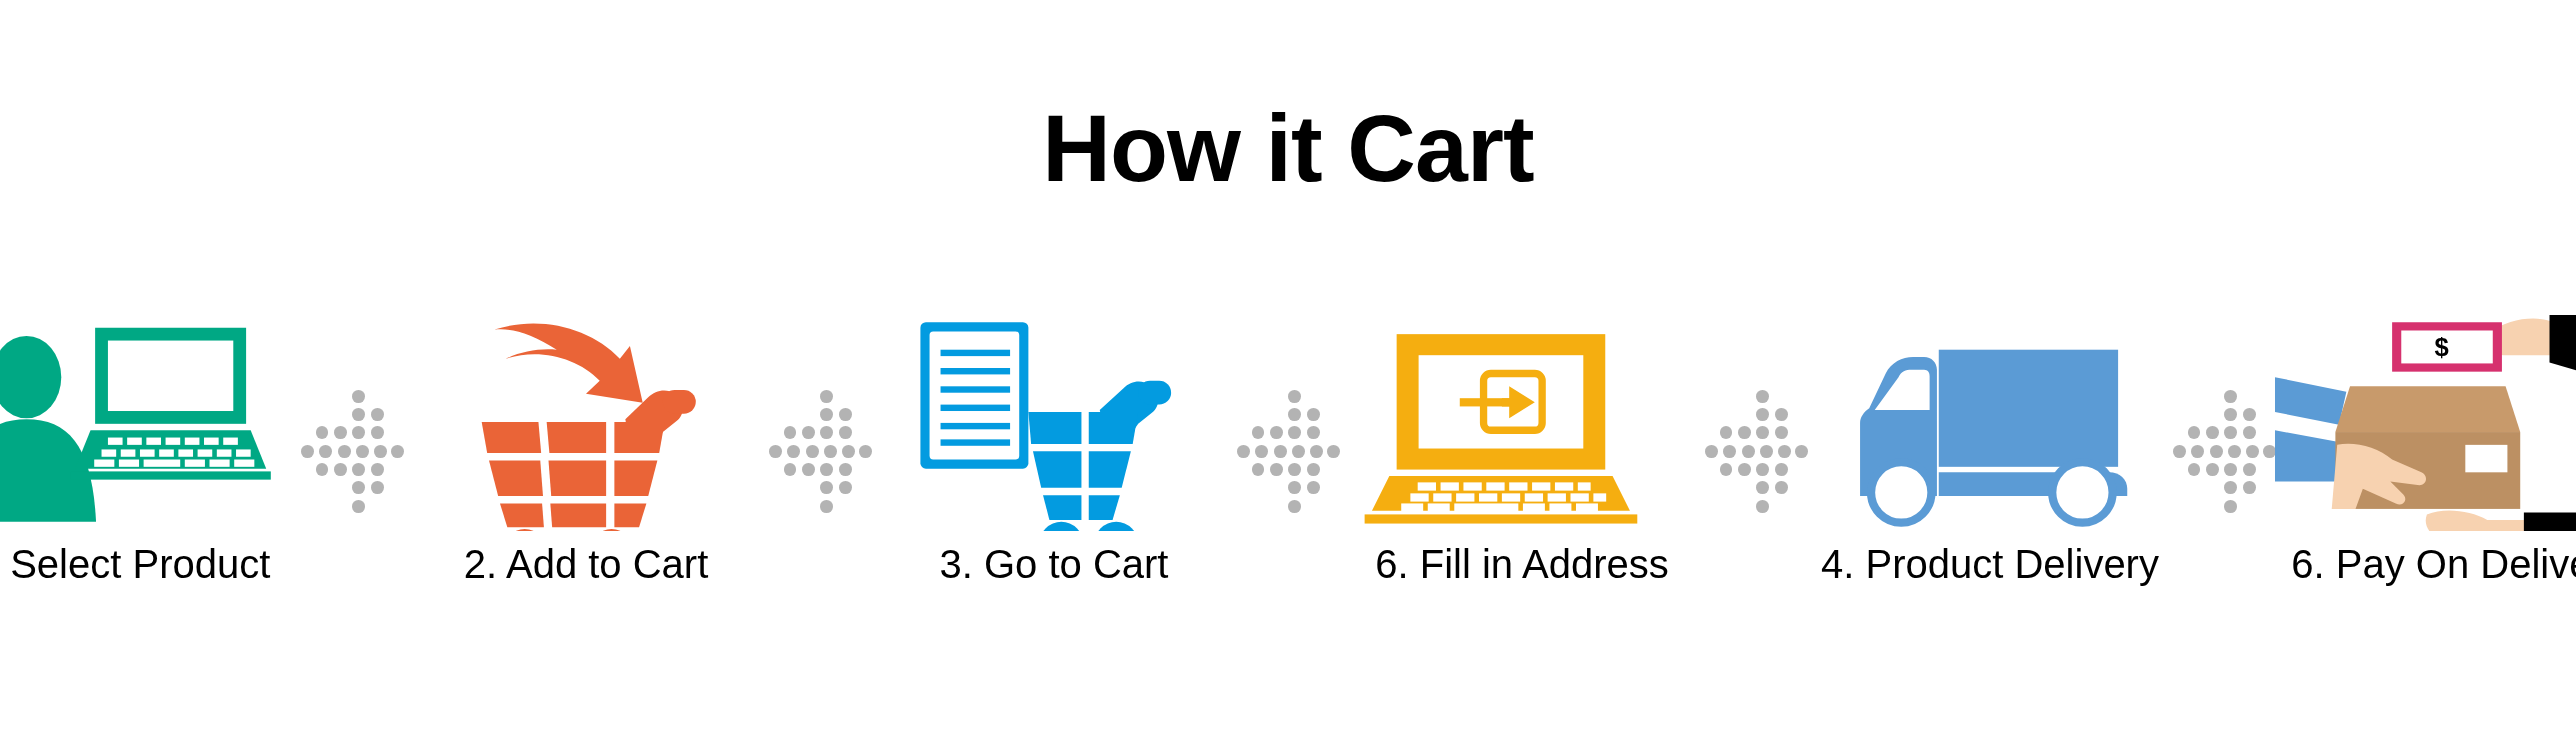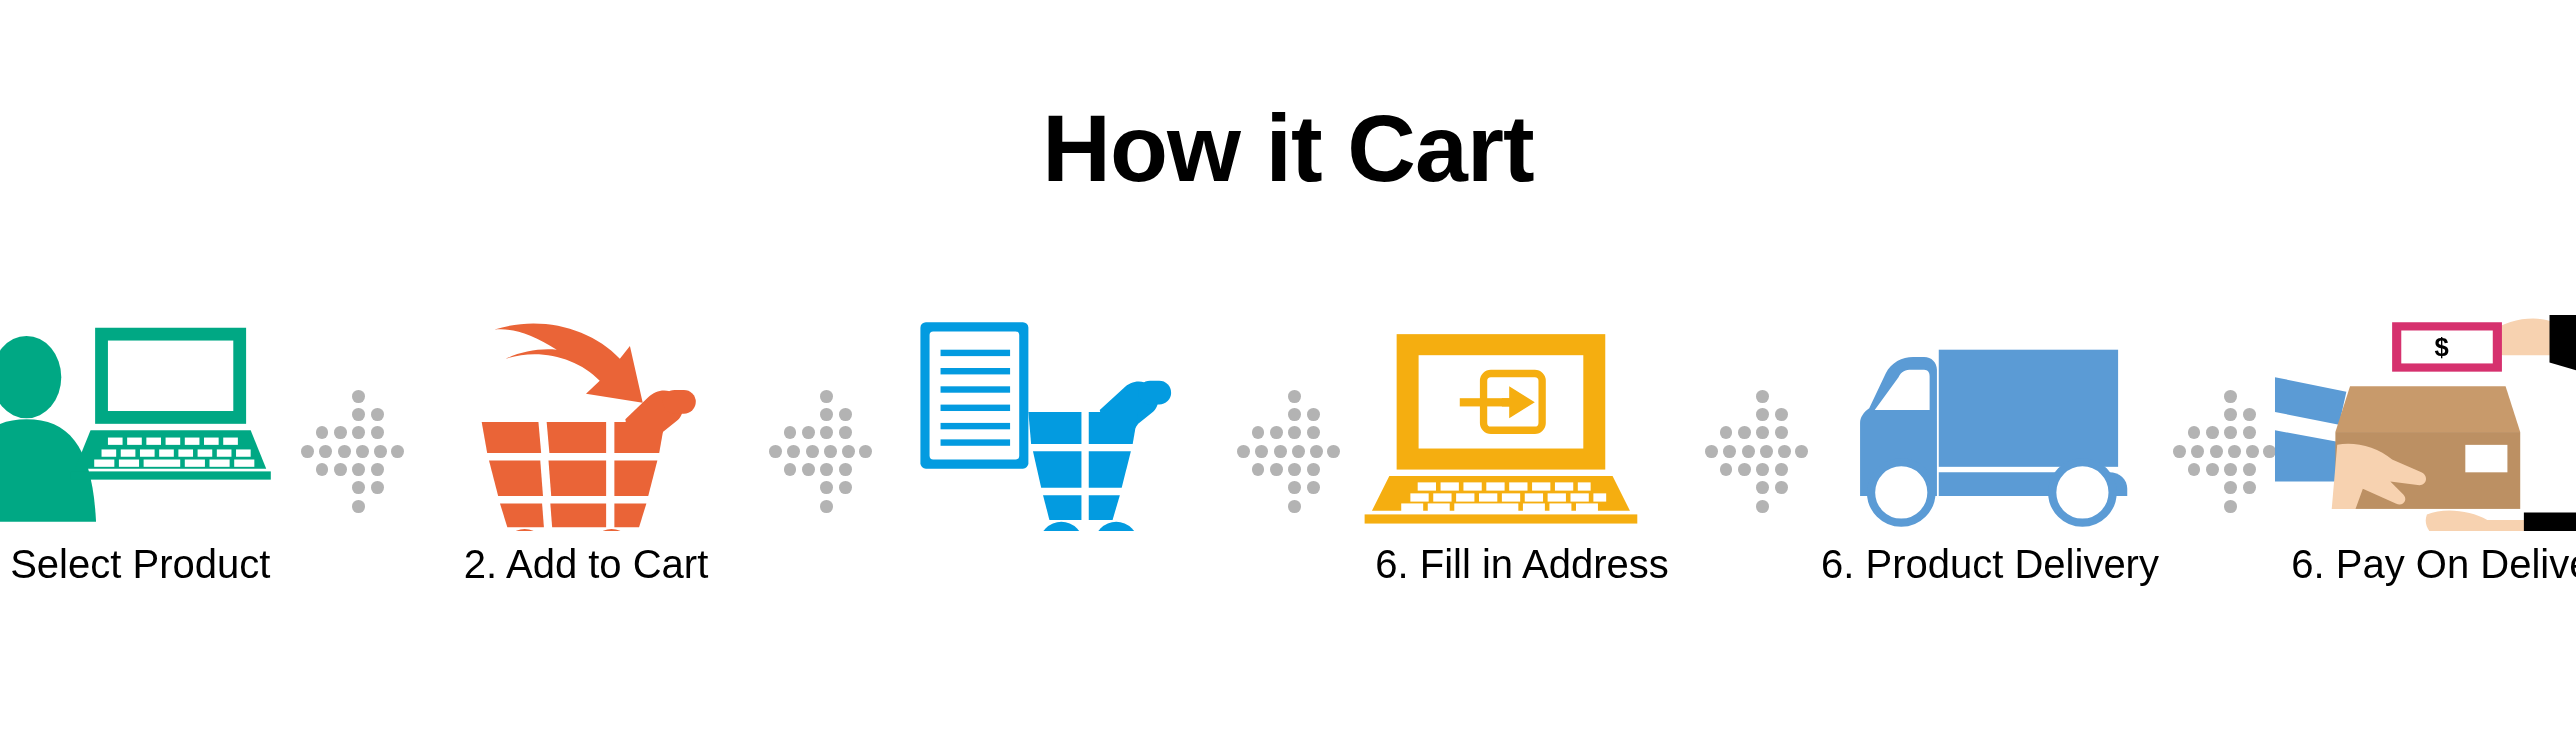--- a/index.html
+++ b/index.html
@@ -258,20 +258,21 @@
 
               <path d="M188 211 L 230 211 L 230 238 L 195 238 Z"></path>
               <path d="M238 211 L 272 211 L 264 238 L 238 238 Z"></path>
 
               <circle cx="208" cy="264" r="24"></circle>
               <circle cx="268" cy="264" r="24"></circle>
             </g>
           </svg>
         </div>
       </div>
+      <div class="step-label">3. Go to Cart</div>
     </div>
 
     <div class="sep">
       <div class="dot" style="left: 51px; top: 88px; background: rgb(179, 179, 179);"></div>
       <div class="dot" style="left: 51px; top: 106px; background: rgb(179, 179, 179);"></div>
         <div class="dot" style="left: 70px; top: 106px; background: rgb(179, 179, 179);"></div>
       <div class="dot" style="left: 14.6px; top: 124px; background: rgb(179, 179, 179);"></div>
         <div class="dot" style="left: 33px; top: 124px; background: rgb(179, 179, 179);"></div>
       <div class="dot" style="left: 51px; top: 124px; background: rgb(179, 179, 179);"></div>
         <div class="dot" style="left: 70px; top: 124px; background: rgb(179, 179, 179);"></div>
@@ -380,21 +381,21 @@
 
               <path d="M100 82 C 103 76, 108 74, 114 74 L 128 74 C 132 74, 134 77, 134 81
                        L 134 118 L 74 118 Z" fill="#ffffff"></path>
             </g>
 
             <circle cx="103" cy="208" r="33" fill="#ffffff" stroke="#5b9bd5" stroke-width="9"></circle>
             <circle cx="301" cy="208" r="33" fill="#ffffff" stroke="#5b9bd5" stroke-width="9"></circle>
           </svg>
         </div>
       </div>
-      <div class="step-label">6. Product Delivery</div>
+      <div class="step-label">4. Product Delivery</div>
     </div>
 
     <div class="sep">
       <div class="dot" style="left: 51px; top: 88px; background: rgb(179, 179, 179);"></div>
       <div class="dot" style="left: 51px; top: 106px; background: rgb(179, 179, 179);"></div>
         <div class="dot" style="left: 70px; top: 106px; background: rgb(179, 179, 179);"></div>
       <div class="dot" style="left: 14.6px; top: 124px; background: rgb(179, 179, 179);"></div>
         <div class="dot" style="left: 33px; top: 124px; background: rgb(179, 179, 179);"></div>
       <div class="dot" style="left: 51px; top: 124px; background: rgb(179, 179, 179);"></div>
         <div class="dot" style="left: 70px; top: 124px; background: rgb(179, 179, 179);"></div>

